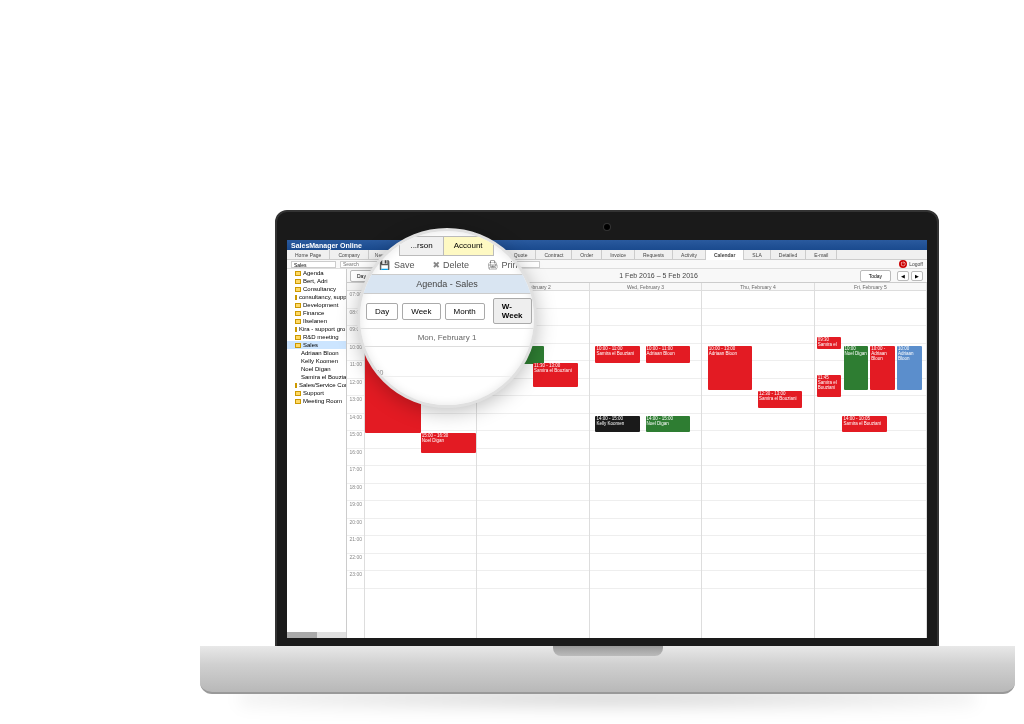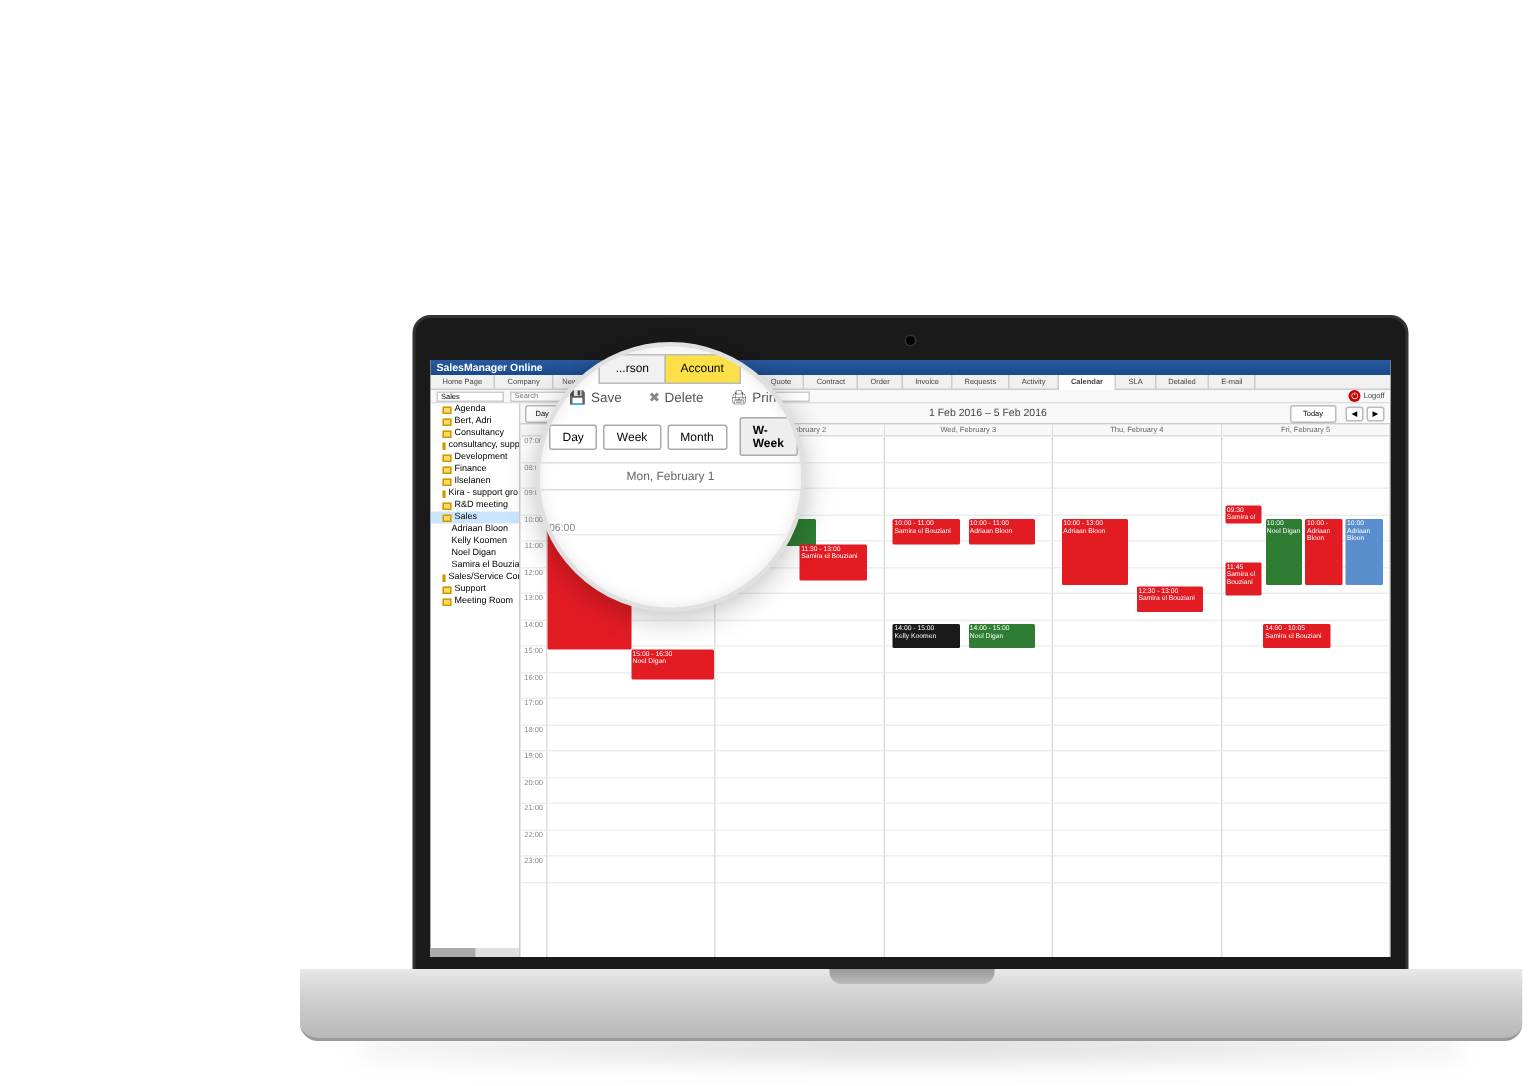--- a/index.html
+++ b/index.html
@@ -74,21 +74,21 @@
     .event.red { background: #e31b23; }
     .event.green { background: #2e7d32; }
     .event.black { background: #1a1a1a; }
     .event.blue { background: #5b8ecc; }
     
     
     .magnifier { position: absolute; top: 228px; left: 357px; width: 180px; height: 180px; border-radius: 50%; background: #fff; border: 3px solid #e0e0e0; box-shadow: 0 4px 20px rgba(0,0,0,0.25), inset 0 0 10px rgba(0,0,0,0.1); overflow: hidden; z-index: 100; }
     .mag-content { transform: scale(1); width: 100%; height: 100%; }
     .mag-tabs { display: flex; height: 20px; margin-top: 5px; }
     .mag-tab { padding: 4px 10px; border: 1px solid #bbb; background: #f0f0f0; font-size: 8px; margin-left: -1px; }
-    .mag-tab.active { background: #fde047; }
+    .mag-tab.active { background: #fef9c3; }
     .mag-header { background: #d9e5f2; padding: 4px; text-align: center; font-size: 9px; color: #444; border-top: 1px solid #ccc; border-bottom: 1px solid #ccc; }
     .mag-toolbar { display: flex; padding: 4px 6px; gap: 4px; align-items: center; }
     .mag-view-btn { padding: 3px 8px; border: 1px solid #aaa; background: #fff; font-size: 8px; border-radius: 2px; }
     .mag-view-btn.active { background: #eee; font-weight: bold; }
     .mag-day-label { text-align: center; font-size: 8px; color: #666; padding: 4px; border-top: 1px solid #ddd; border-bottom: 1px solid #ddd; }
     .mag-time { position: absolute; left: 6px; font-size: 7px; color: #888; }
     .mag-action { font-size: 9px; color: #555; display: flex; align-items: center; gap: 3px; padding: 2px 6px; }
   </style>
 </head>
 <body>
@@ -450,20 +450,21 @@
         </span>
       <span class="mag-action">
           <span style="color:#888">✖</span>
           <span>Delete</span>
         </span>
       <span class="mag-action">
           <span>🖨</span>
           <span>Print</span>
         </span>
     </div>
+    <div class="mag-header">Agenda - Sales</div>
     <div class="mag-toolbar">
       <div class="mag-view-btn">Day</div>
       <div class="mag-view-btn">Week</div>
       <div class="mag-view-btn">Month</div>
       <div style="width:6px"></div>
       <div class="mag-view-btn active">W-Week</div>
 
     </div>
     <div class="mag-day-label">Mon, February 1</div>
     <div style="height:30px;border-bottom:1px solid #eee;position:relative;">

